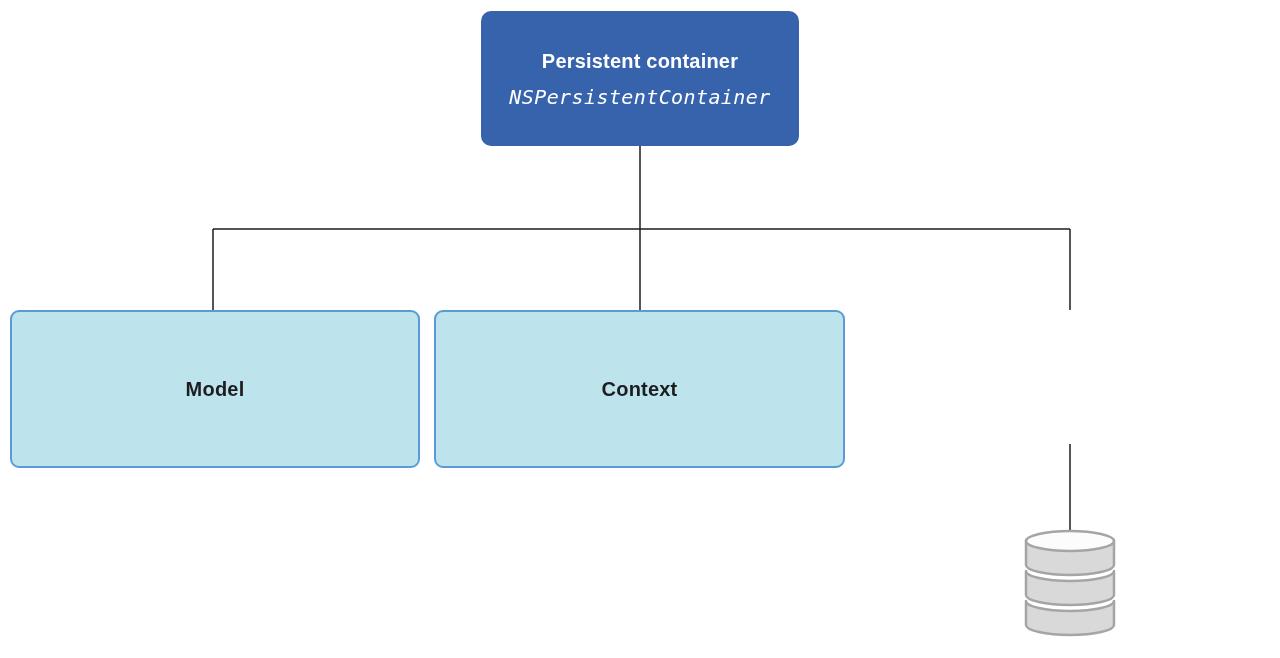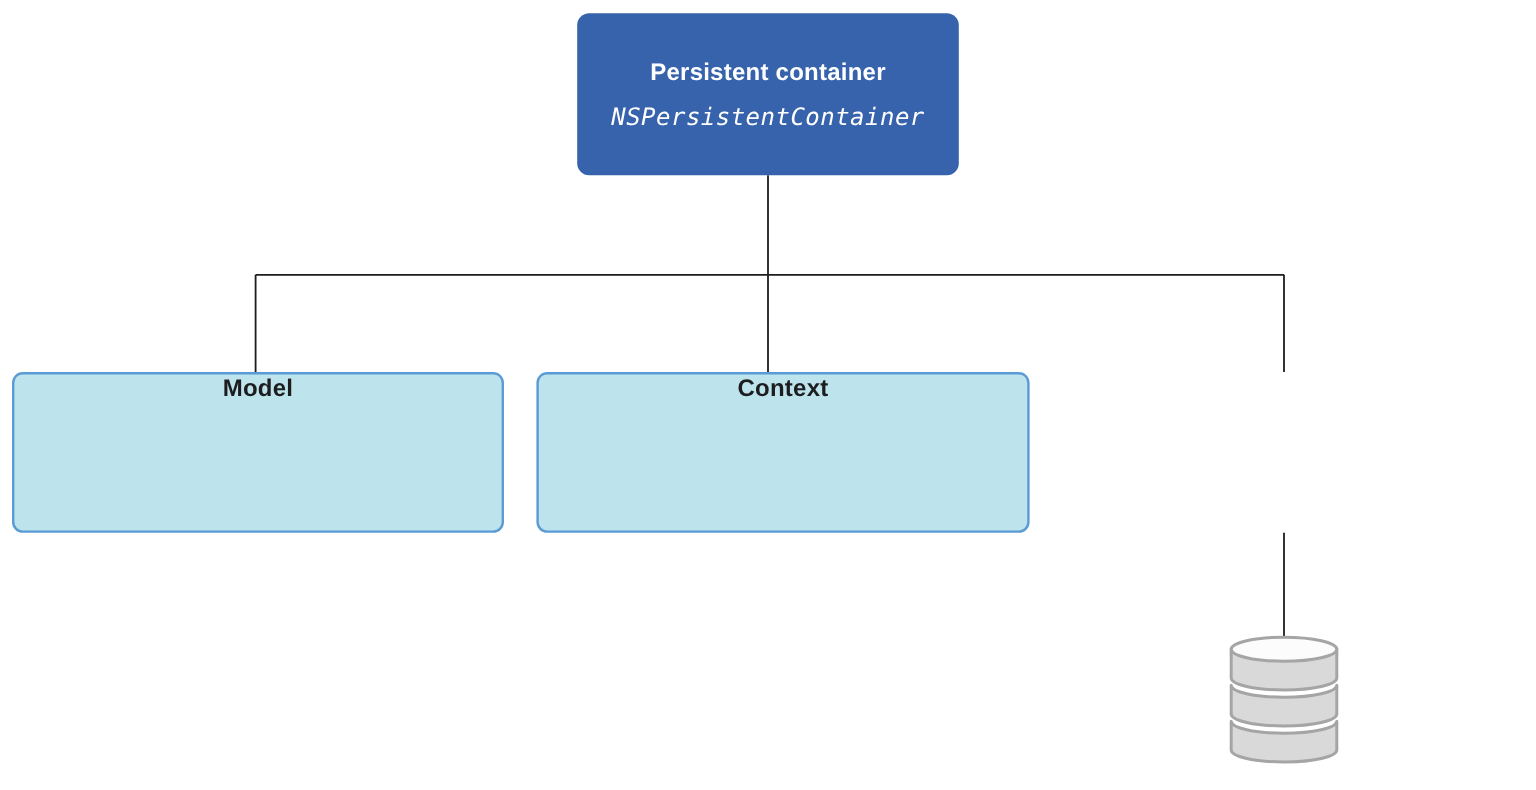--- a/index.html
+++ b/index.html
@@ -23,28 +23,27 @@
     position:absolute;
     display:flex;flex-direction:column;align-items:center;justify-content:center;
     gap:12px;text-align:center;
   }
   .node-root{
     left:481px;top:11px;width:318px;height:135px;
     background:var(--root-fill);color:var(--root-text);
     border-radius:10px;
   }
   .node-child{
-    top:310px;height:134px;
+    top:310px;height:158px;
     background:var(--child-fill);color:var(--child-text);
     border:2px solid var(--child-border);
     border-radius:9px;
-    justify-content:space-between;
   }
   .node-model{left:10px;width:410px;}
-  .node-context{left:447px;width:411px;}
+  .node-context{left:434px;width:411px;}
   .node-store{left:860px;width:410px;}
   .node-title{
     font-size:20px;font-weight:bold;line-height:24px;
     letter-spacing:.2px;
   }
   .node-class{
     font-family:"DejaVu Sans Mono","Liberation Mono",monospace;
     font-size:20px;line-height:24px;letter-spacing:.4px;font-style:italic;
   }
   .db-icon{position:absolute;left:1023px;top:529px;}

